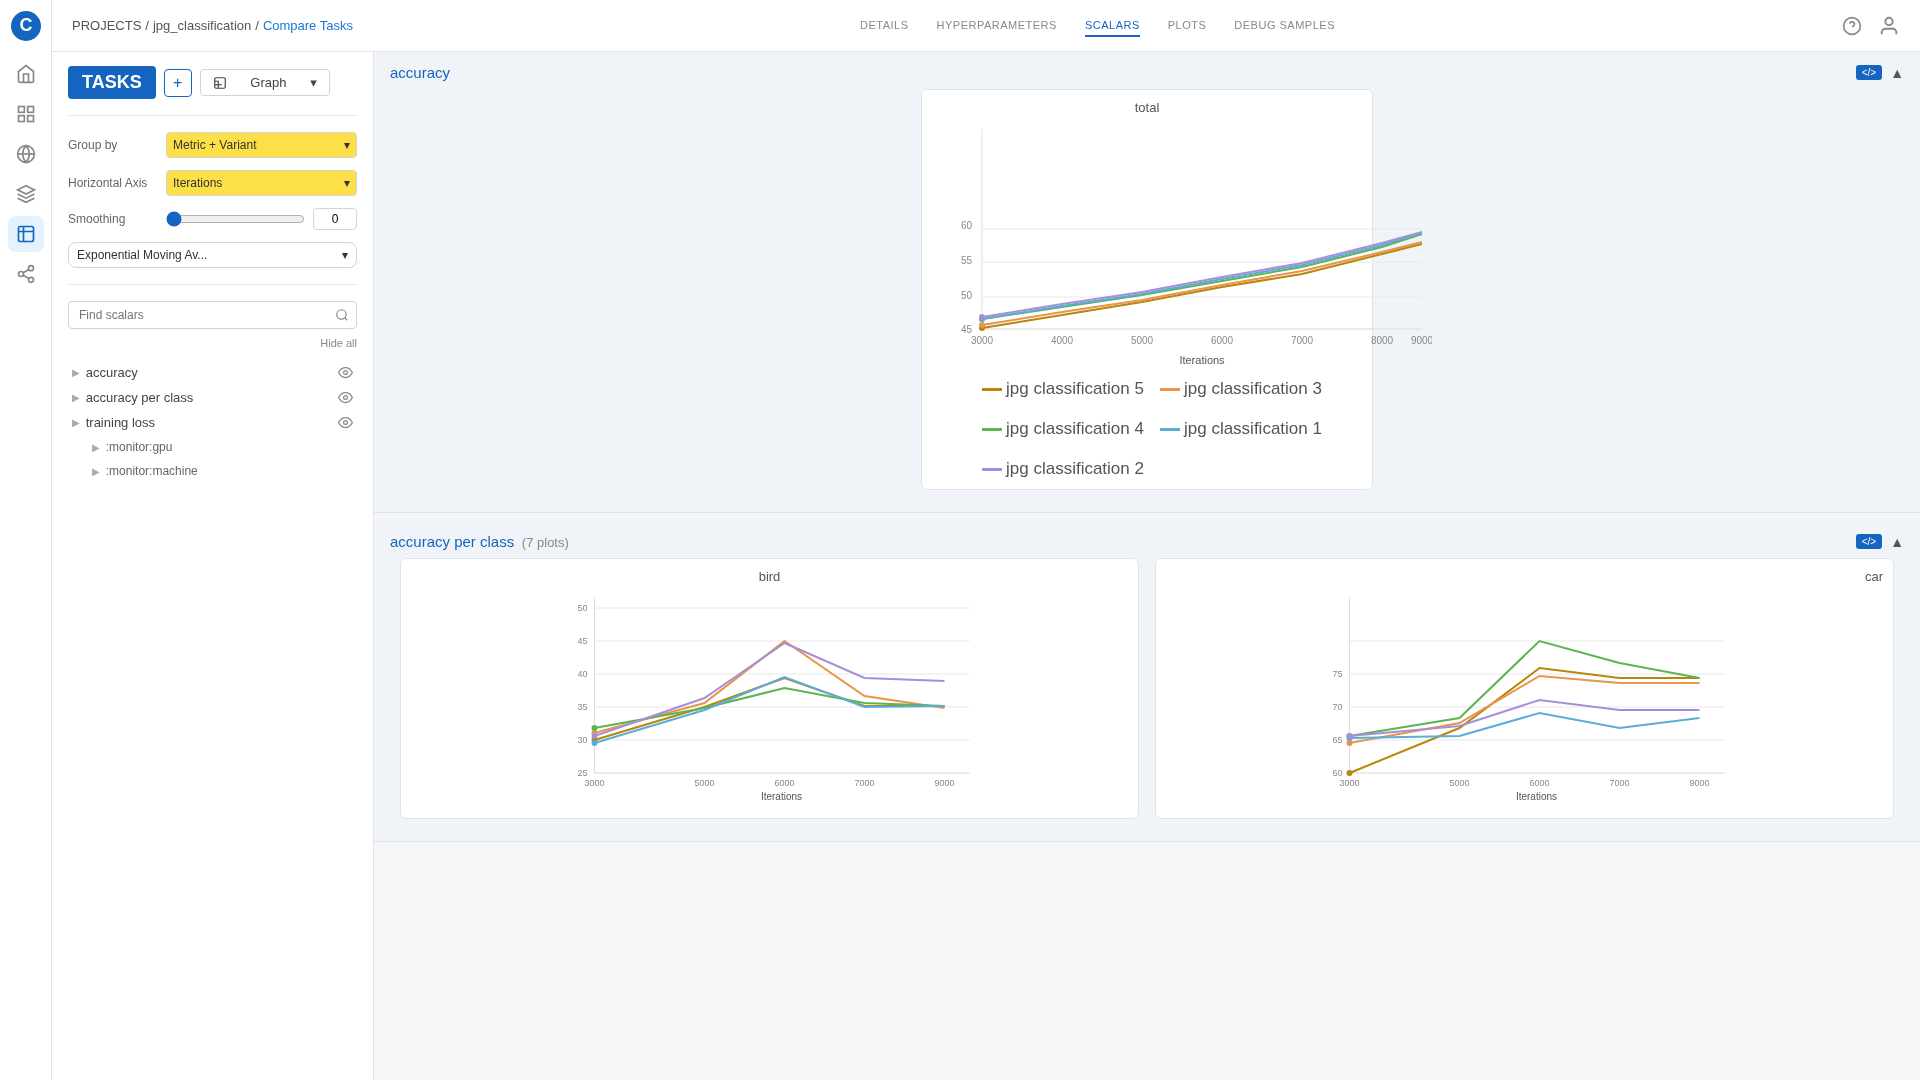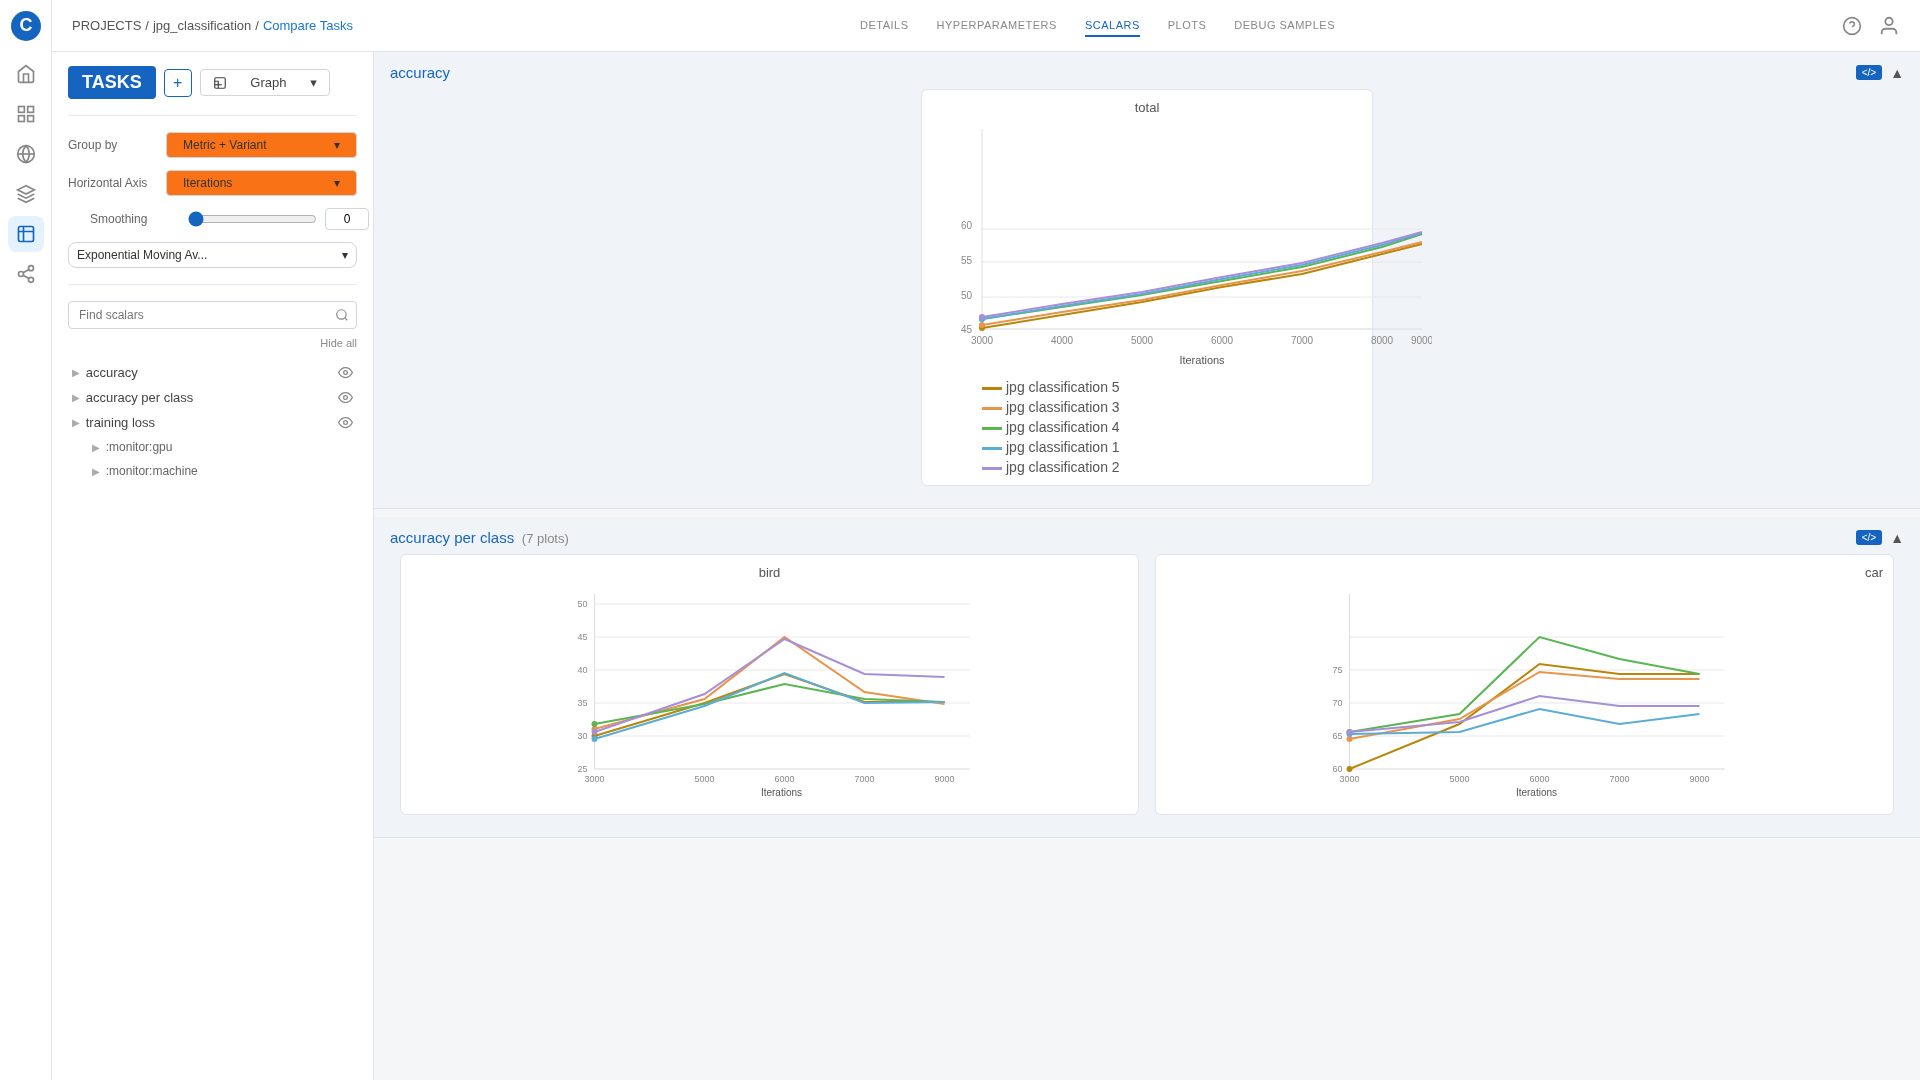--- a/index.html
+++ b/index.html
@@ -27,22 +27,22 @@
     .nav-icon { width: 36px; height: 36px; display: flex; align-items: center; justify-content: center; border-radius: 8px; cursor: pointer; color: #888; font-size: 18px; }
     .nav-icon.active { background: #e3f2fd; color: #1565c0; }
     .logo { width: 36px; height: 36px; display: flex; align-items: center; justify-content: center; margin-bottom: 8px; }
     .tasks-btn { background: #1565c0; color: #fff; border: none; padding: 6px 14px; border-radius: 4px; font-size: 18px; font-weight: 600; cursor: pointer; display: flex; align-items: center; gap: 6px; }
     .add-btn { background: #fff; border: 1px solid #1565c0; color: #1565c0; width: 28px; height: 28px; border-radius: 4px; display: flex; align-items: center; justify-content: center; cursor: pointer; font-size: 16px; }
     .graph-btn { background: #fff; border: 1px solid #d0d4dc; border-radius: 4px; padding: 5px 12px; display: flex; align-items: center; gap: 6px; cursor: pointer; color: #444; font-size: 13px; min-width: 130px; justify-content: space-between; }
 
     
     .control-row { display: flex; align-items: center; gap: 8px; }
     .control-label { color: #666; font-size: 12px; min-width: 90px; }
-    .control-select { flex: 1; border: 1px solid #d0d4dc; border-radius: 4px; padding: 5px 16px; background: #f97316; font-size: 12px; color: #333; cursor: pointer; display: flex; align-items: center; justify-content: space-between; }
-    .smoothing-row { display: flex; align-items: center; gap: 8px; margin-left: 22px; }
+    .control-select { flex: 1; border: 1px solid #d0d4dc; border-radius: 4px; padding: 5px 6px; background: #fde047; font-size: 12px; color: #333; cursor: pointer; display: flex; align-items: center; justify-content: space-between; }
+    .smoothing-row { display: flex; align-items: center; gap: 8px; }
     .smoothing-label { color: #666; font-size: 12px; min-width: 90px; }
     .slider-container { display: flex; align-items: center; gap: 8px; flex: 1; }
     input[type=range] { flex: 1; accent-color: #1565c0; }
     .smoothing-val { border: 1px solid #d0d4dc; border-radius: 4px; padding: 3px 6px; width: 44px; text-align: center; font-size: 12px; }
     .smooth-select { border: 1px solid #d0d4dc; border-radius: 8px; padding: 5px 8px; background: #fff; font-size: 12px; color: #333; cursor: pointer; display: flex; align-items: center; justify-content: space-between; }
     .find-scalars { position: relative; }
     .find-scalars input { width: 100%; border: 1px solid #d0d4dc; border-radius: 4px; padding: 6px 30px 6px 10px; font-size: 12px; }
     .find-scalars .search-icon-btn { position: absolute; right: 8px; top: 50%; transform: translateY(-50%); background: none; border: none; cursor: pointer; color: #888; }
     .hide-all { text-align: right; color: #888; font-size: 11px; cursor: pointer; margin-top: -4px; }
 
@@ -327,21 +327,21 @@
                 <polyline points="50,200 130,188 210,176 290,162 370,148 450,128 490,115" fill="none" stroke="#5ab552" stroke-width="2"></polyline>
                 <circle cx="50" cy="200" r="3" fill="#5ab552"></circle>
 
                 <polyline points="50,200 130,187 210,175 290,160 370,146 450,126 490,114" fill="none" stroke="#5bacd6" stroke-width="2"></polyline>
                 <circle cx="50" cy="200" r="3" fill="#5bacd6"></circle>
 
                 <polyline points="50,198 130,185 210,173 290,158 370,144 450,124 490,113" fill="none" stroke="#a68fd8" stroke-width="2"></polyline>
                 <circle cx="50" cy="198" r="3" fill="#a68fd8"></circle>
               </svg>
 
-              <div style="display:flex;flex-wrap:wrap;gap:4px 16px;font-size:14px;color:#555;padding-left:50px;flex-direction:column;">
+              <div style="display:flex;flex-wrap:wrap;gap:20px 16px;font-size:17px;color:#555;padding-left:50px;">
                 <span><span style="display:inline-block;width:20px;height:3px;background:#b8860b;vertical-align:middle;margin-right:4px;"></span>jpg classification 5</span>
                 <span><span style="display:inline-block;width:20px;height:3px;background:#e8944a;vertical-align:middle;margin-right:4px;"></span>jpg classification 3</span>
                 <span><span style="display:inline-block;width:20px;height:3px;background:#5ab552;vertical-align:middle;margin-right:4px;"></span>jpg classification 4</span>
                 <span><span style="display:inline-block;width:20px;height:3px;background:#5bacd6;vertical-align:middle;margin-right:4px;"></span>jpg classification 1</span>
                 <span><span style="display:inline-block;width:20px;height:3px;background:#a68fd8;vertical-align:middle;margin-right:4px;"></span>jpg classification 2</span>
               </div>
             </div>
           </div>
         </div>
 

